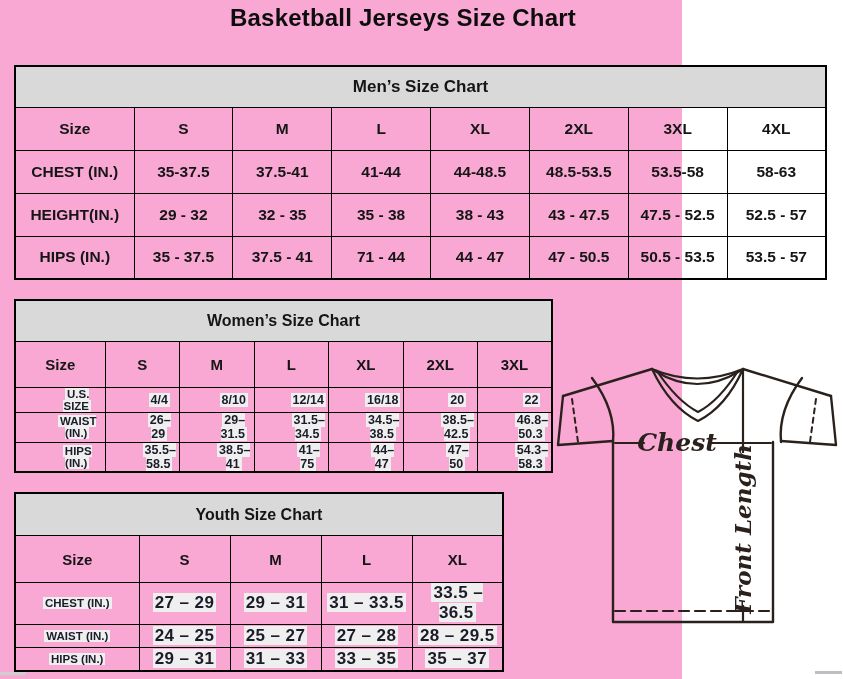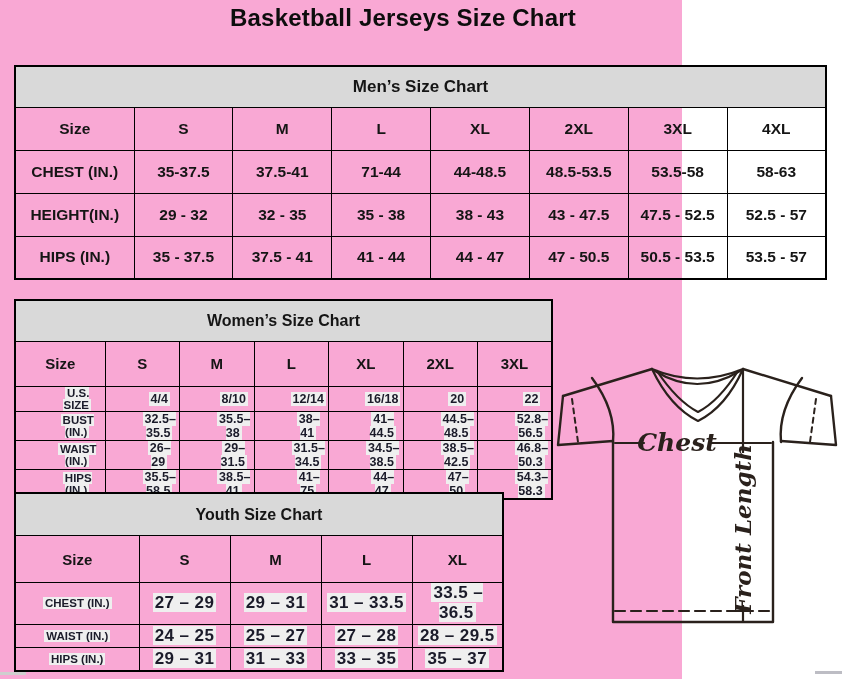--- a/index.html
+++ b/index.html
@@ -96,41 +96,41 @@
             <th>L</th>
             <th>XL</th>
             <th>2XL</th>
             <th>3XL</th>
             <th>4XL</th>
           </tr>
           <tr class="data-row">
             <td class="rowlabel"><span>CHEST (IN.)</span></td>
             <td><span>35-37.5</span></td>
             <td><span>37.5-41</span></td>
-            <td><span>71-44</span></td>
+            <td><span>41-44</span></td>
             <td><span>44-48.5</span></td>
             <td><span>48.5-53.5</span></td>
             <td><span>53.5-58</span></td>
             <td><span>58-63</span></td>
           </tr>
           <tr class="data-row">
             <td class="rowlabel"><span>HEIGHT(IN.)</span></td>
             <td><span>29 - 32</span></td>
             <td><span>32 - 35</span></td>
             <td><span>35 - 38</span></td>
             <td><span>38 - 43</span></td>
             <td><span>43 - 47.5</span></td>
             <td><span>47.5 - 52.5</span></td>
             <td><span>52.5 - 57</span></td>
           </tr>
           <tr class="data-row">
             <td class="rowlabel"><span>HIPS (IN.)</span></td>
             <td><span>35 - 37.5</span></td>
             <td><span>37.5 - 41</span></td>
-            <td><span>41 - 44</span></td>
+            <td><span>71 - 44</span></td>
             <td><span>44 - 47</span></td>
             <td><span>47 - 50.5</span></td>
             <td><span>50.5 - 53.5</span></td>
             <td><span>53.5 - 57</span></td>
           </tr>
         </tbody>
       </table>
   </div>
 
   <div class="tbl-wrap w-women">
@@ -160,29 +160,20 @@
           <tr class="data-row">
             <td class="rowlabel"><span class="hl">U.S. SIZE</span></td>
             <td><span class="hl">4/4</span></td>
             <td><span class="hl">8/10</span></td>
             <td><span class="hl">12/14</span></td>
             <td><span class="hl">16/18</span></td>
             <td><span class="hl">20</span></td>
             <td><span class="hl">22</span></td>
           </tr>
           <tr class="data-row">
-            <td class="rowlabel"><span class="hl">BUST (IN.)</span></td>
-            <td><span class="hl">32.5–35.5</span></td>
-            <td><span class="hl">35.5–38</span></td>
-            <td><span class="hl">38–41</span></td>
-            <td><span class="hl">41–44.5</span></td>
-            <td><span class="hl">44.5–48.5</span></td>
-            <td><span class="hl">52.8–56.5</span></td>
-          </tr>
-          <tr class="data-row">
             <td class="rowlabel"><span class="hl">WAIST (IN.)</span></td>
             <td><span class="hl">26–29</span></td>
             <td><span class="hl">29–31.5</span></td>
             <td><span class="hl">31.5–34.5</span></td>
             <td><span class="hl">34.5–38.5</span></td>
             <td><span class="hl">38.5–42.5</span></td>
             <td><span class="hl">46.8–50.3</span></td>
           </tr>
           <tr class="data-row">
             <td class="rowlabel"><span class="hl">HIPS (IN.)</span></td>

